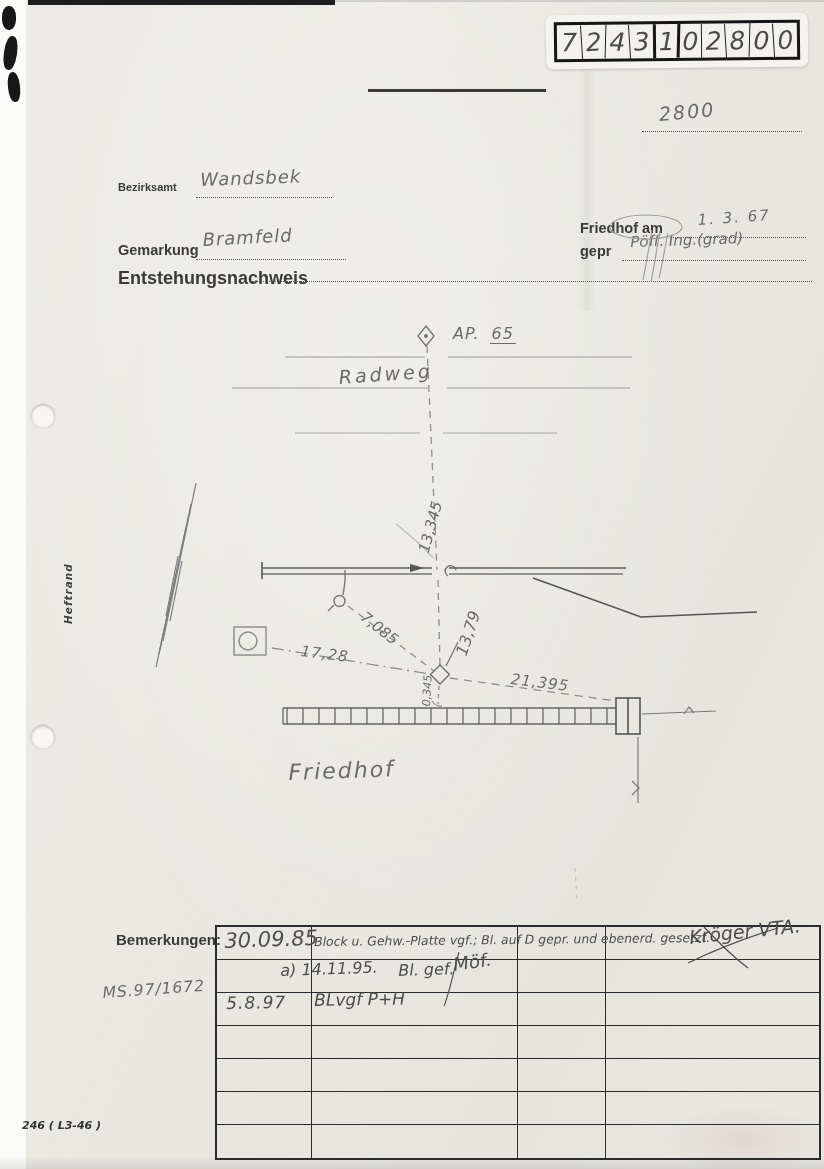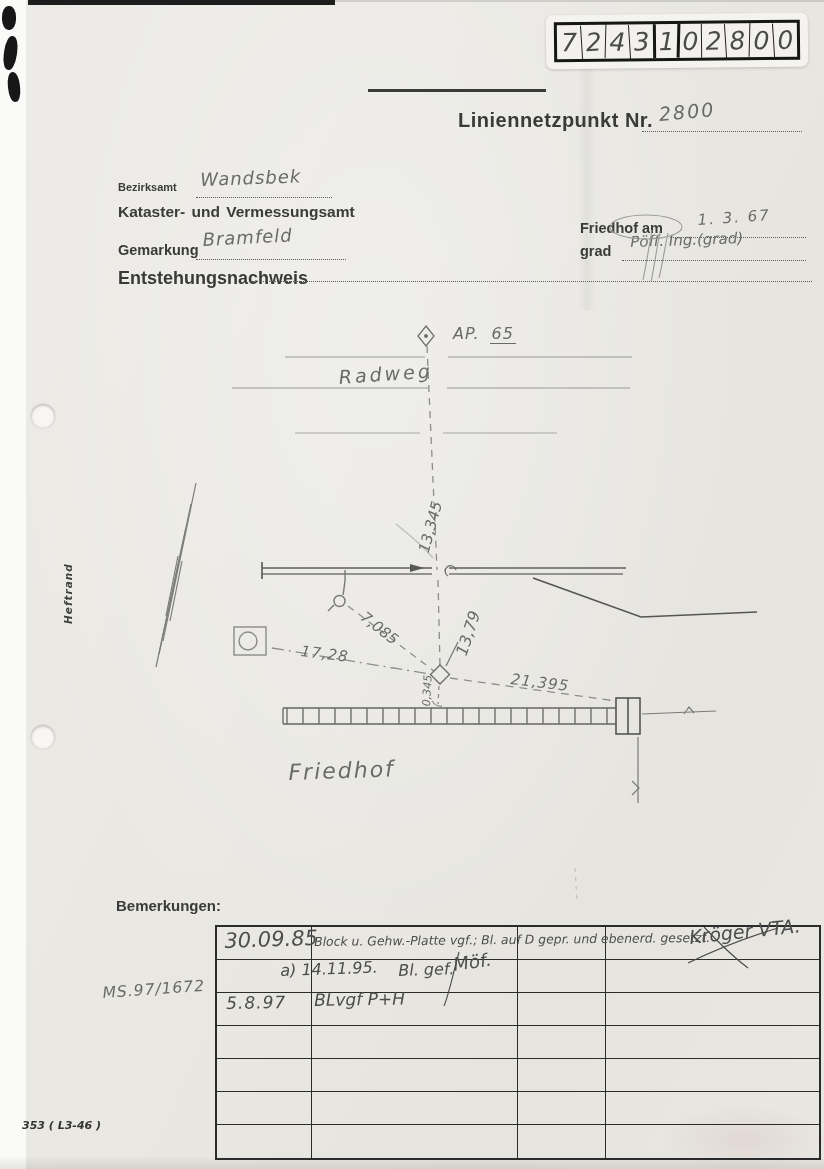--- a/index.html
+++ b/index.html
@@ -69,33 +69,31 @@
       <span>0</span>
       <span>2</span>
       <span>8</span>
       <span>0</span>
       <span>0</span>
     </div>
   </div>
 
   <div class="abs" style="left:368px;top:89px;width:178px;height:2.5px;background:#3a3a3a;"></div>
 
-  <div class="abs print" style="left:458px;top:109px;font-size:20px;letter-spacing:0.5px;">Liniennetzpunkt Nr.</div>
   <div class="abs dots" style="left:642px;top:130px;width:160px;"></div>
   <div class="abs hand rot" style="left:658px;top:103px;font-size:19px;transform:rotate(-5deg);letter-spacing:2px;">2800</div>
 
   <div class="abs print" style="left:118px;top:181px;font-size:11px;">Bezirksamt</div>
   <div class="abs dots" style="left:196px;top:196px;width:136px;"></div>
   <div class="abs hand rot" style="left:200px;top:169px;font-size:18px;transform:rotate(-2deg);letter-spacing:1px;">Wandsbek</div>
-  <div class="abs print" style="left:118px;top:203px;font-size:15.5px;word-spacing:2px;">Kataster- und Vermessungsamt</div>
 
   <div class="abs print" style="left:580px;top:220px;font-size:14.5px;">Friedhof am</div>
   <div class="abs dots" style="left:670px;top:236px;width:136px;"></div>
   <div class="abs hand rot" style="left:697px;top:211px;font-size:15px;transform:rotate(-4deg);letter-spacing:2px;">1. 3. 67</div>
-  <div class="abs print" style="left:580px;top:243px;font-size:14.5px;">grad</div>
+  <div class="abs print" style="left:580px;top:243px;font-size:14.5px;">gepr</div>
   <div class="abs dots" style="left:622px;top:259px;width:184px;"></div>
   <div class="abs hand rot" style="left:630px;top:233px;font-size:15px;transform:rotate(-2deg);">Pöff.  Ing.(grad)</div>
 
   <div class="abs print" style="left:118px;top:242px;font-size:14.5px;">Gemarkung</div>
   <div class="abs dots" style="left:196px;top:258px;width:150px;"></div>
   <div class="abs hand rot" style="left:202px;top:229px;font-size:18px;transform:rotate(-3deg);letter-spacing:1px;">Bramfeld</div>
   <div class="abs print" style="left:118px;top:268px;font-size:18px;">Entstehungsnachweis</div>
   <div class="abs dots" style="left:252px;top:280px;width:560px;"></div>
 
   <div class="abs hand z6" style="left:453px;top:324px;font-size:16px;letter-spacing:1px;">
@@ -105,21 +103,21 @@
   <div class="abs hand rot z6" style="left:338px;top:366px;font-size:19px;transform:rotate(-4deg);letter-spacing:3px;">Radweg</div>
   <div class="abs hand rot z6" style="left:415px;top:550px;font-size:15px;transform:rotate(-75deg);">13,345</div>
   <div class="abs hand rot z6" style="left:452px;top:652px;font-size:16px;transform:rotate(-72deg);">13,79</div>
   <div class="abs hand rot z6" style="left:368px;top:608px;font-size:15px;transform:rotate(38deg);">7,085</div>
   <div class="abs hand rot z6" style="left:302px;top:642px;font-size:15px;transform:rotate(7deg);letter-spacing:1px;">17,28</div>
   <div class="abs hand rot z6" style="left:512px;top:670px;font-size:15px;transform:rotate(7deg);letter-spacing:1px;">21,395</div>
   <div class="abs hand rot z6" style="left:420px;top:706px;font-size:11px;transform:rotate(-87deg);">0,345</div>
   <div class="abs hand rot z6" style="left:288px;top:760px;font-size:22px;transform:rotate(-2deg);letter-spacing:2px;">Friedhof</div>
   <div class="abs heftrand" style="left:62px;top:624px;">Heftrand</div>
 
-  <div class="abs print" style="left:116px;top:897px;font-size:15px;">Bemerkungen:</div>
+  <div class="abs print" style="left:116px;top:931px;font-size:15px;">Bemerkungen:</div>
   <div class="abs rtable" style="left:215px;top:925px;width:602px;">
     <div></div>
       <div></div>
       <div></div>
       <div></div>
     <div></div>
       <div></div>
       <div></div>
       <div></div>
     <div></div>
@@ -147,21 +145,21 @@
   <div class="abs hand hand-dark rot z6" style="left:224px;top:929px;font-size:21px;transform:rotate(-2deg);">30.09.85</div>
   <div class="abs hand hand-dark rot z6" style="left:314px;top:934px;font-size:12.4px;transform:rotate(-0.6deg);">Block u. Gehw.-Platte vgf.; Bl. auf D gepr. und ebenerd. gesetzt.</div>
   <div class="abs hand hand-dark rot z6" style="left:688px;top:926px;font-size:19px;transform:rotate(-6deg);">Kröger VTA.</div>
   <div class="abs hand hand-dark rot z6" style="left:280px;top:961px;font-size:16px;transform:rotate(-2deg);">a) 14.11.95.</div>
   <div class="abs hand hand-dark rot z6" style="left:398px;top:961px;font-size:16px;transform:rotate(-2deg);">Bl. gef.</div>
   <div class="abs hand hand-dark rot z6" style="left:452px;top:954px;font-size:18px;transform:rotate(-8deg);">Möf.</div>
   <div class="abs hand hand-dark rot z6" style="left:226px;top:993px;font-size:17px;transform:rotate(-1deg);letter-spacing:1px;">5.8.97</div>
   <div class="abs hand hand-dark rot z6" style="left:314px;top:990px;font-size:17px;transform:rotate(-1deg);">BLvgf  P+H</div>
   <div class="abs hand rot z6" style="left:102px;top:984px;font-size:15.5px;transform:rotate(-4deg);letter-spacing:1px;">MS.97/1672</div>
 
-  <div class="abs" style="left:22px;top:1119px;font-size:11px;font-style:italic;font-weight:bold;color:#333;font-family:'DejaVu Sans',sans-serif;">353 ( L3-46 )</div>
+  <div class="abs" style="left:22px;top:1119px;font-size:11px;font-style:italic;font-weight:bold;color:#333;font-family:'DejaVu Sans',sans-serif;">246 ( L3-46 )</div>
 
   <svg class="abs strokes" style="left:0;top:0;" width="824" height="1169" viewBox="0 0 824 1169" fill="none">
 
     <g stroke="#9a9a9a" stroke-width="1.2">
       <path d="M285,357 H425 M448,357 H632"></path>
       <path d="M232,388 H428 M447,388 H630"></path>
       <path d="M295,433 H420 M443,433 H557" stroke="#a8a8a8"></path>
       <path d="M396,524 Q420,543 433,558" stroke="#bcbcbc"></path>
     </g>
 

